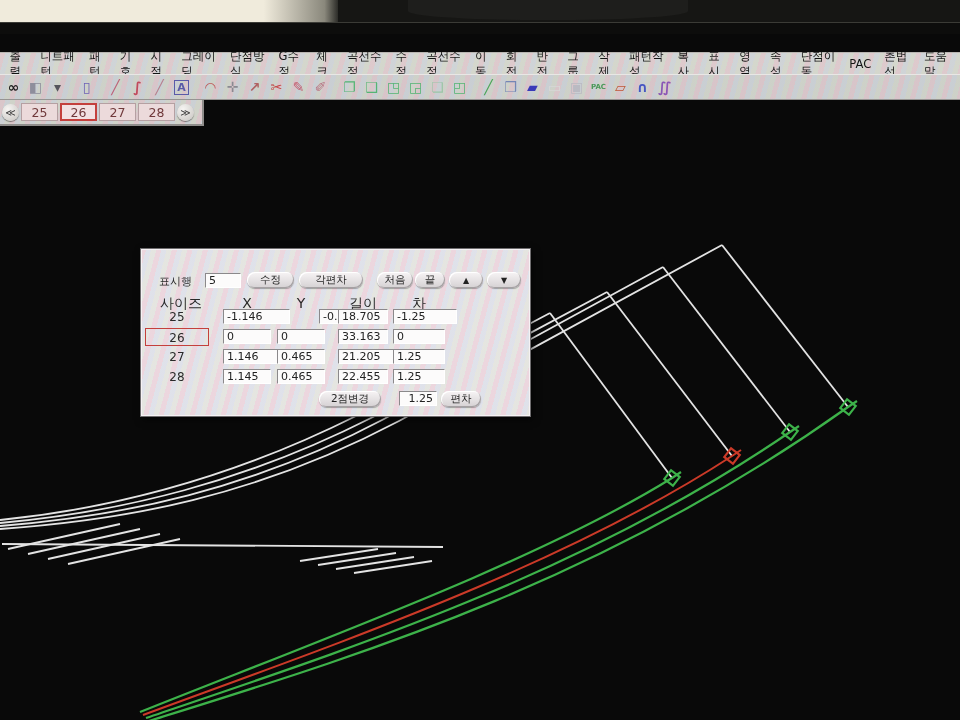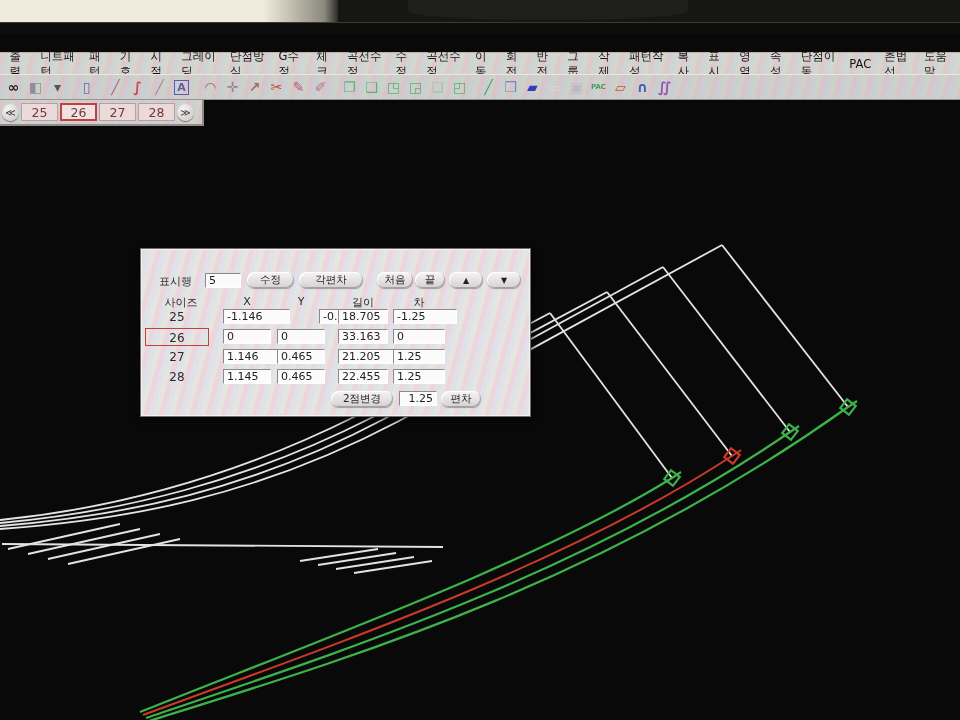--- a/index.html
+++ b/index.html
@@ -54,21 +54,21 @@
   .dlg-icon i{position:absolute;left:2px;top:2px;width:4px;height:4px;background:#c84848;}
   .abs{position:absolute;box-sizing:border-box;}
   .lbl{font-size:11px;color:#2a2a2a;}
   .btn{height:16px;border-radius:8px;background:linear-gradient(#f7f4f5,#d5d1d3);
        box-shadow:inset 1px 1px 0 #fff,inset -1px -1px 0 #a5a1a3,0 1px 1px rgba(0,0,0,.3);
        display:flex;align-items:center;justify-content:center;font-size:10.5px;color:#222;cursor:default;}
   .fld{height:15px;background:#fcfbfb;border-top:1px solid #8b898b;border-left:1px solid #8b898b;
        border-bottom:1px solid #fff;border-right:1px solid #fff;font-size:11px;color:#222;
        display:flex;align-items:center;padding:0 3px;}
   .fld.right{justify-content:flex-end;}
-  .hdr{font-size:11px;color:#2a2a2a;text-align:center;}
+  .hdr{font-size:14px;color:#2a2a2a;text-align:center;}
   .size-lbl{font-size:12px;color:#2a2a2a;text-align:center;line-height:18px;}
   .sel-box{border:1px solid #c4403c;}
 </style>
 </head>
 <body>
 
 <div class="root">
   <div class="room">
     <div class="room-light"></div>
     <div class="room-blob"></div>
@@ -267,19 +267,19 @@
           <div class="abs fld" style="left: 136px; top: 100px; width: 48px;">0.465</div>
           <div class="abs fld" style="left: 197px; top: 100px; width: 62px;">21.205</div>
           <div class="abs fld" style="left: 252px; top: 100px; width: 52px;">1.25</div>
           <div class="abs size-lbl" style="left: 4px; top: 119px; width: 64px; height: 18px;">28</div>
           <div class="abs fld" style="left: 82px; top: 120px; width: 48px;">1.145</div>
           <div class="abs fld" style="left: 136px; top: 120px; width: 48px;">0.465</div>
           <div class="abs fld" style="left: 197px; top: 120px; width: 50px;">22.455</div>
           <div class="abs fld" style="left: 252px; top: 120px; width: 52px;">1.25</div>
         </div>
 
-      <div class="abs btn" style="left:190px;top:142px;width:62px;">2점변경</div>
+      <div class="abs btn" style="left:178px;top:142px;width:62px;">2점변경</div>
       <div class="abs fld right" style="left:258px;top:142px;width:38px;">1.25</div>
       <div class="abs btn" style="left:300px;top:142px;width:40px;">편차</div>
     </div>
 
   </div>
 </div>
 
 </body></html>

